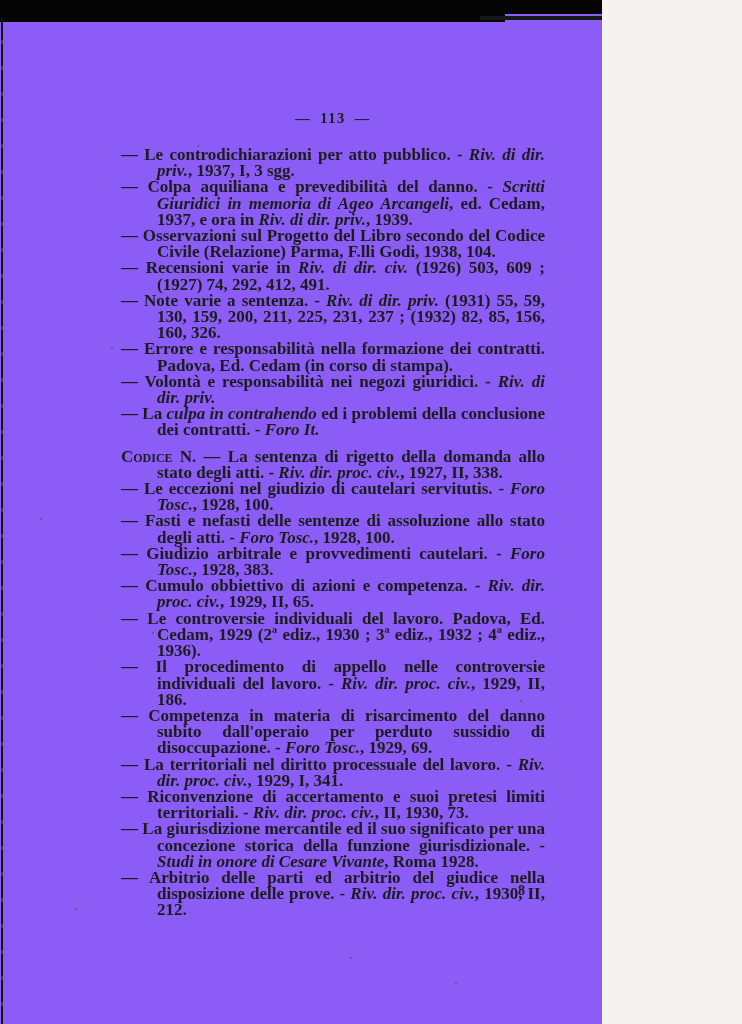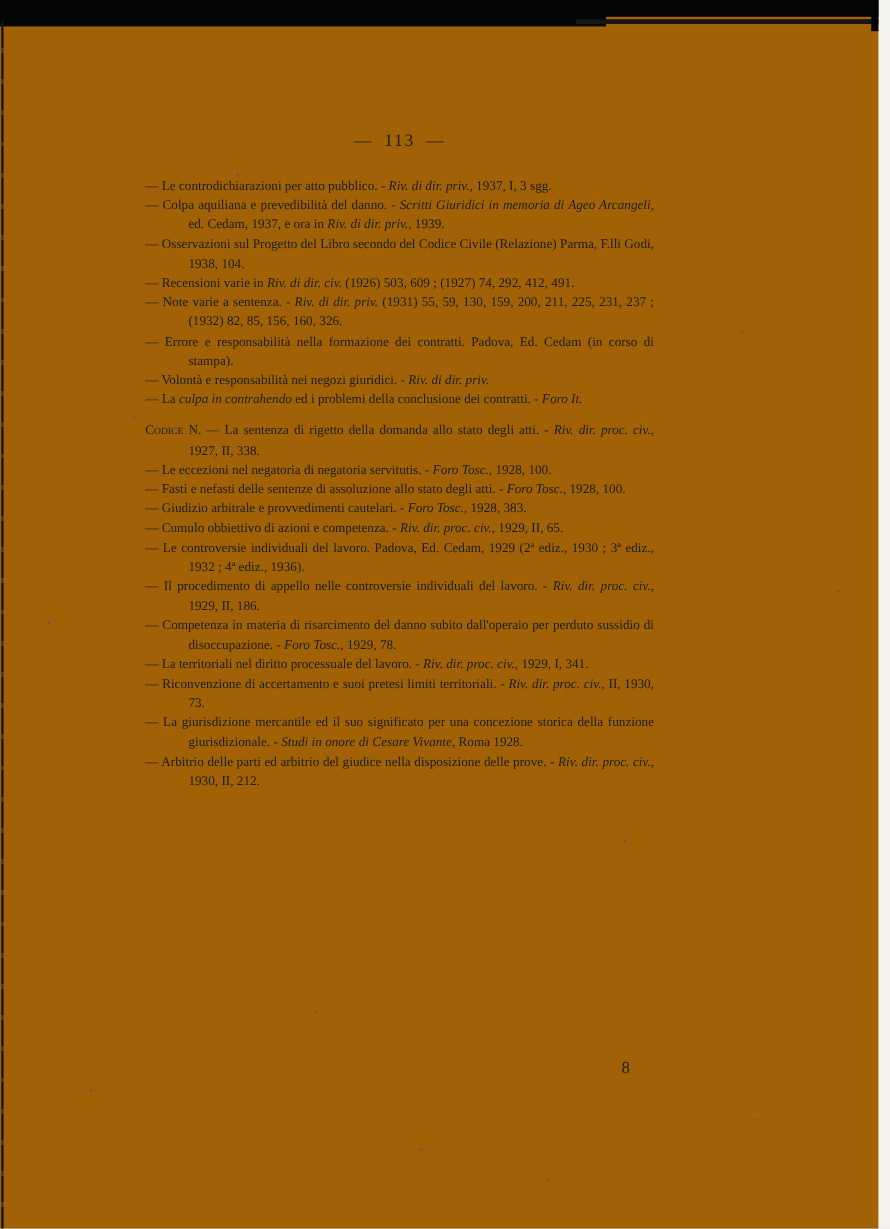--- a/index.html
+++ b/index.html
@@ -4,26 +4,27 @@
 <style>
   html, body {
     margin: 0;
     padding: 0;
     width: 742px;
     height: 1024px;
     background: #f4f3f0;
   }
   .page {
     position: relative;
-    width: 732px;
+    width: 602px;
     height: 1024px;
-    background: #a16207;
+    background: #8b5cf6;
     overflow: hidden;
     font-family: "Liberation Serif", serif;
     color: #1c1c1c;
+    font-weight: bold;
   }
 
   
   .band-a { position: absolute; left: 0; top: 0; width: 742px; height: 14px; background: #050505; }
   .band-b { position: absolute; left: 0; top: 12px; width: 505px; height: 10px; background: #050505; }
   .band-c { position: absolute; left: 480px; top: 16px; width: 262px; height: 4px; background: #161616; }
   .corner-tr { position: absolute; left: 726px; top: 0; width: 16px; height: 26px; background: #050505; }
   .edge-left { position: absolute; left: 1px; top: 18px; width: 2px; height: 1006px;
     background: repeating-linear-gradient(to bottom, #151515 0 22px, #3a3a3a 22px 26px); }
   .edge-right { position: absolute; left: 734px; top: 70px; width: 2px; height: 945px;
@@ -39,21 +40,21 @@
   }
   .page-number-header {
     text-align: center;
     font-size: 14.5px;
     letter-spacing: 1.5px;
     word-spacing: 4px;
     margin-bottom: 20px;
   }
   .biblist { }
   .entry {
-    font-size: 11px;
+    font-size: 17px;
     line-height: 16.2px;
     text-align: justify;
     padding-left: 36px;
     text-indent: -36px;
   }
   .entry.gap { margin-top: 10px; }
   .it { font-style: italic; }
   .sc { font-variant: small-caps; }
 
   .footer-sig {
@@ -96,27 +97,27 @@
     <div class="biblist">
         <div class="entry"><span>— Le controdichiarazioni per atto pubblico. - </span><span class="it">Riv. di dir. priv.</span><span>, 1937, I, 3 sgg.</span></div>
         <div class="entry"><span>— Colpa aquiliana e prevedibilità del danno. - </span><span class="it">Scritti Giuridici in memoria di Ageo Arcangeli</span><span>, ed. Cedam, 1937, e ora in </span><span class="it">Riv. di dir. priv.</span><span>, 1939.</span></div>
         <div class="entry"><span>— Osservazioni sul Progetto del Libro secondo del Codice Civile (Relazione) Parma, F.lli Godi, 1938, 104.</span></div>
         <div class="entry"><span>— Recensioni varie in </span><span class="it">Riv. di dir. civ.</span><span> (1926) 503, 609 ; (1927) 74, 292, 412, 491.</span></div>
         <div class="entry"><span>— Note varie a sentenza. - </span><span class="it">Riv. di dir. priv.</span><span> (1931) 55, 59, 130, 159, 200, 211, 225, 231, 237 ; (1932) 82, 85, 156, 160, 326.</span></div>
         <div class="entry"><span>— Errore e responsabilità nella formazione dei contratti. Padova, Ed. Cedam (in corso di stampa).</span></div>
         <div class="entry"><span>— Volontà e responsabilità nei negozi giuridici. - </span><span class="it">Riv. di dir. priv.</span></div>
         <div class="entry"><span>— La </span><span class="it">culpa in contrahendo</span><span> ed i problemi della conclusione dei contratti. - </span><span class="it">Foro It.</span></div>
         <div class="entry gap"><span class="sc">Codice</span><span> N. — La sentenza di rigetto della domanda allo stato degli atti. - </span><span class="it">Riv. dir. proc. civ.</span><span>, 1927, II, 338.</span></div>
-        <div class="entry"><span>— Le eccezioni nel negatoria di negatoria servitutis. - </span><span class="it">Foro Tosc.</span><span>, 1928, 100.</span></div>
+        <div class="entry"><span>— Le eccezioni nel giudizio di cautelari servitutis. - </span><span class="it">Foro Tosc.</span><span>, 1928, 100.</span></div>
         <div class="entry"><span>— Fasti e nefasti delle sentenze di assoluzione allo stato degli atti. - </span><span class="it">Foro Tosc.</span><span>, 1928, 100.</span></div>
         <div class="entry"><span>— Giudizio arbitrale e provvedimenti cautelari. - </span><span class="it">Foro Tosc.</span><span>, 1928, 383.</span></div>
         <div class="entry"><span>— Cumulo obbiettivo di azioni e competenza. - </span><span class="it">Riv. dir. proc. civ.</span><span>, 1929, II, 65.</span></div>
         <div class="entry"><span>— Le controversie individuali del lavoro. Padova, Ed. Cedam, 1929 (2ª ediz., 1930 ; 3ª ediz., 1932 ; 4ª ediz., 1936).</span></div>
         <div class="entry"><span>— Il procedimento di appello nelle controversie individuali del lavoro. - </span><span class="it">Riv. dir. proc. civ.</span><span>, 1929, II, 186.</span></div>
-        <div class="entry"><span>— Competenza in materia di risarcimento del danno subito dall'operaio per perduto sussidio di disoccupazione. - </span><span class="it">Foro Tosc.</span><span>, 1929, 78.</span></div>
+        <div class="entry"><span>— Competenza in materia di risarcimento del danno subito dall'operaio per perduto sussidio di disoccupazione. - </span><span class="it">Foro Tosc.</span><span>, 1929, 69.</span></div>
         <div class="entry"><span>— La territoriali nel diritto processuale del lavoro. - </span><span class="it">Riv. dir. proc. civ.</span><span>, 1929, I, 341.</span></div>
         <div class="entry"><span>— Riconvenzione di accertamento e suoi pretesi limiti territoriali. - </span><span class="it">Riv. dir. proc. civ.</span><span>, II, 1930, 73.</span></div>
         <div class="entry"><span>— La giurisdizione mercantile ed il suo significato per una concezione storica della funzione giurisdizionale. - </span><span class="it">Studi in onore di Cesare Vivante</span><span>, Roma 1928.</span></div>
         <div class="entry"><span>— Arbitrio delle parti ed arbitrio del giudice nella disposizione delle prove. - </span><span class="it">Riv. dir. proc. civ.</span><span>, 1930, II, 212.</span></div>
       </div>
   </div>
 
   <div class="footer-sig">8</div>
 
 </div>

